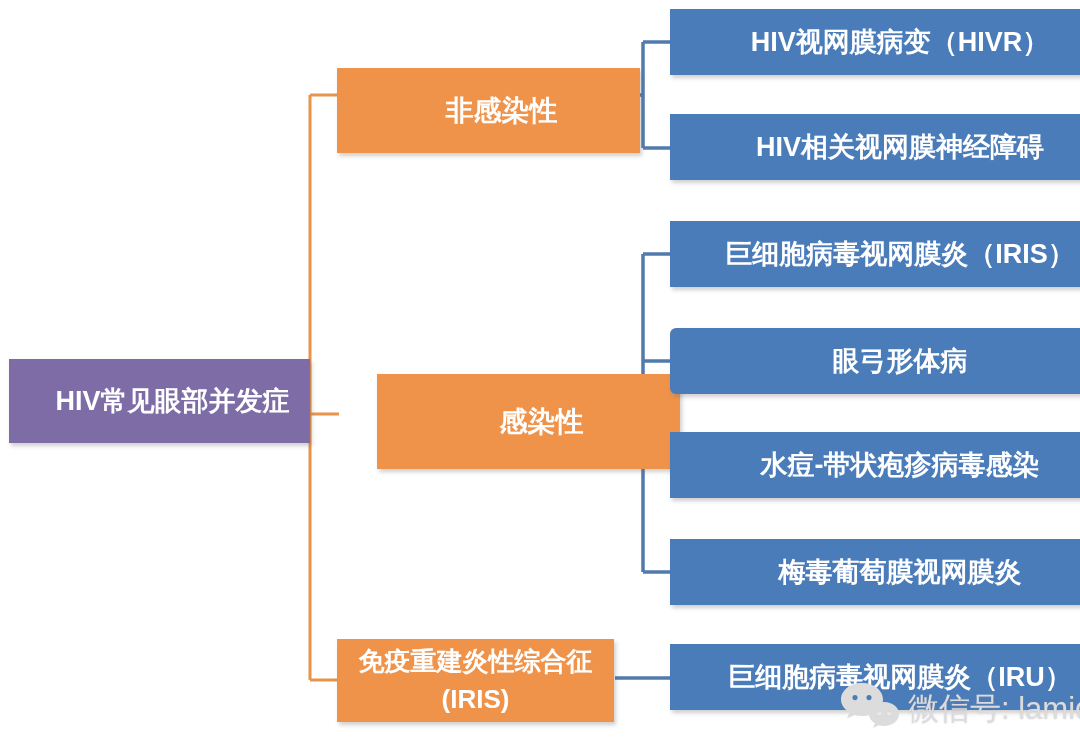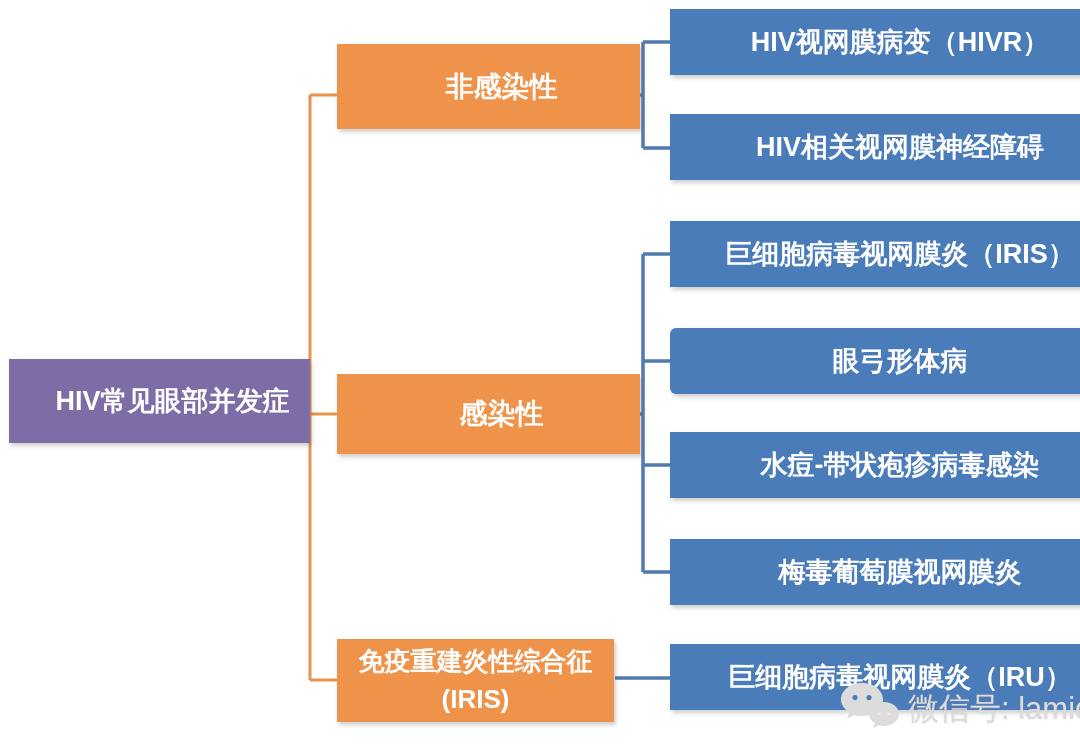--- a/index.html
+++ b/index.html
@@ -20,22 +20,22 @@
     padding-left:26px;
   }
   .root{
     left:9px;top:359px;width:275px;height:84px;
     background:#7d6ca6;font-size:27px;
   }
   .cat{
     left:337px;width:277px;
     background:#f0934a;font-size:28px;
   }
-  .cat1{top:44px;height:85px;}
-  .cat2{top:374px;height:80px;}
+  .cat1{top:68px;height:85px;}
+  .cat2{top:374px;height:95px;margin-left:40px;}
   .cat3{top:639px;height:83px;font-size:26px;line-height:1.45;padding:0 14px;box-sizing:border-box;}
   .leaf{
     left:670px;width:408px;height:66px;
     background:#4b7cba;font-size:27px;
   }
   .leaf1{top:9px;}
   .leaf2{top:114px;}
   .leaf3{top:221px;}
   .leaf4{top:328px;border-radius:6px;}
   .leaf5{top:432px;}

